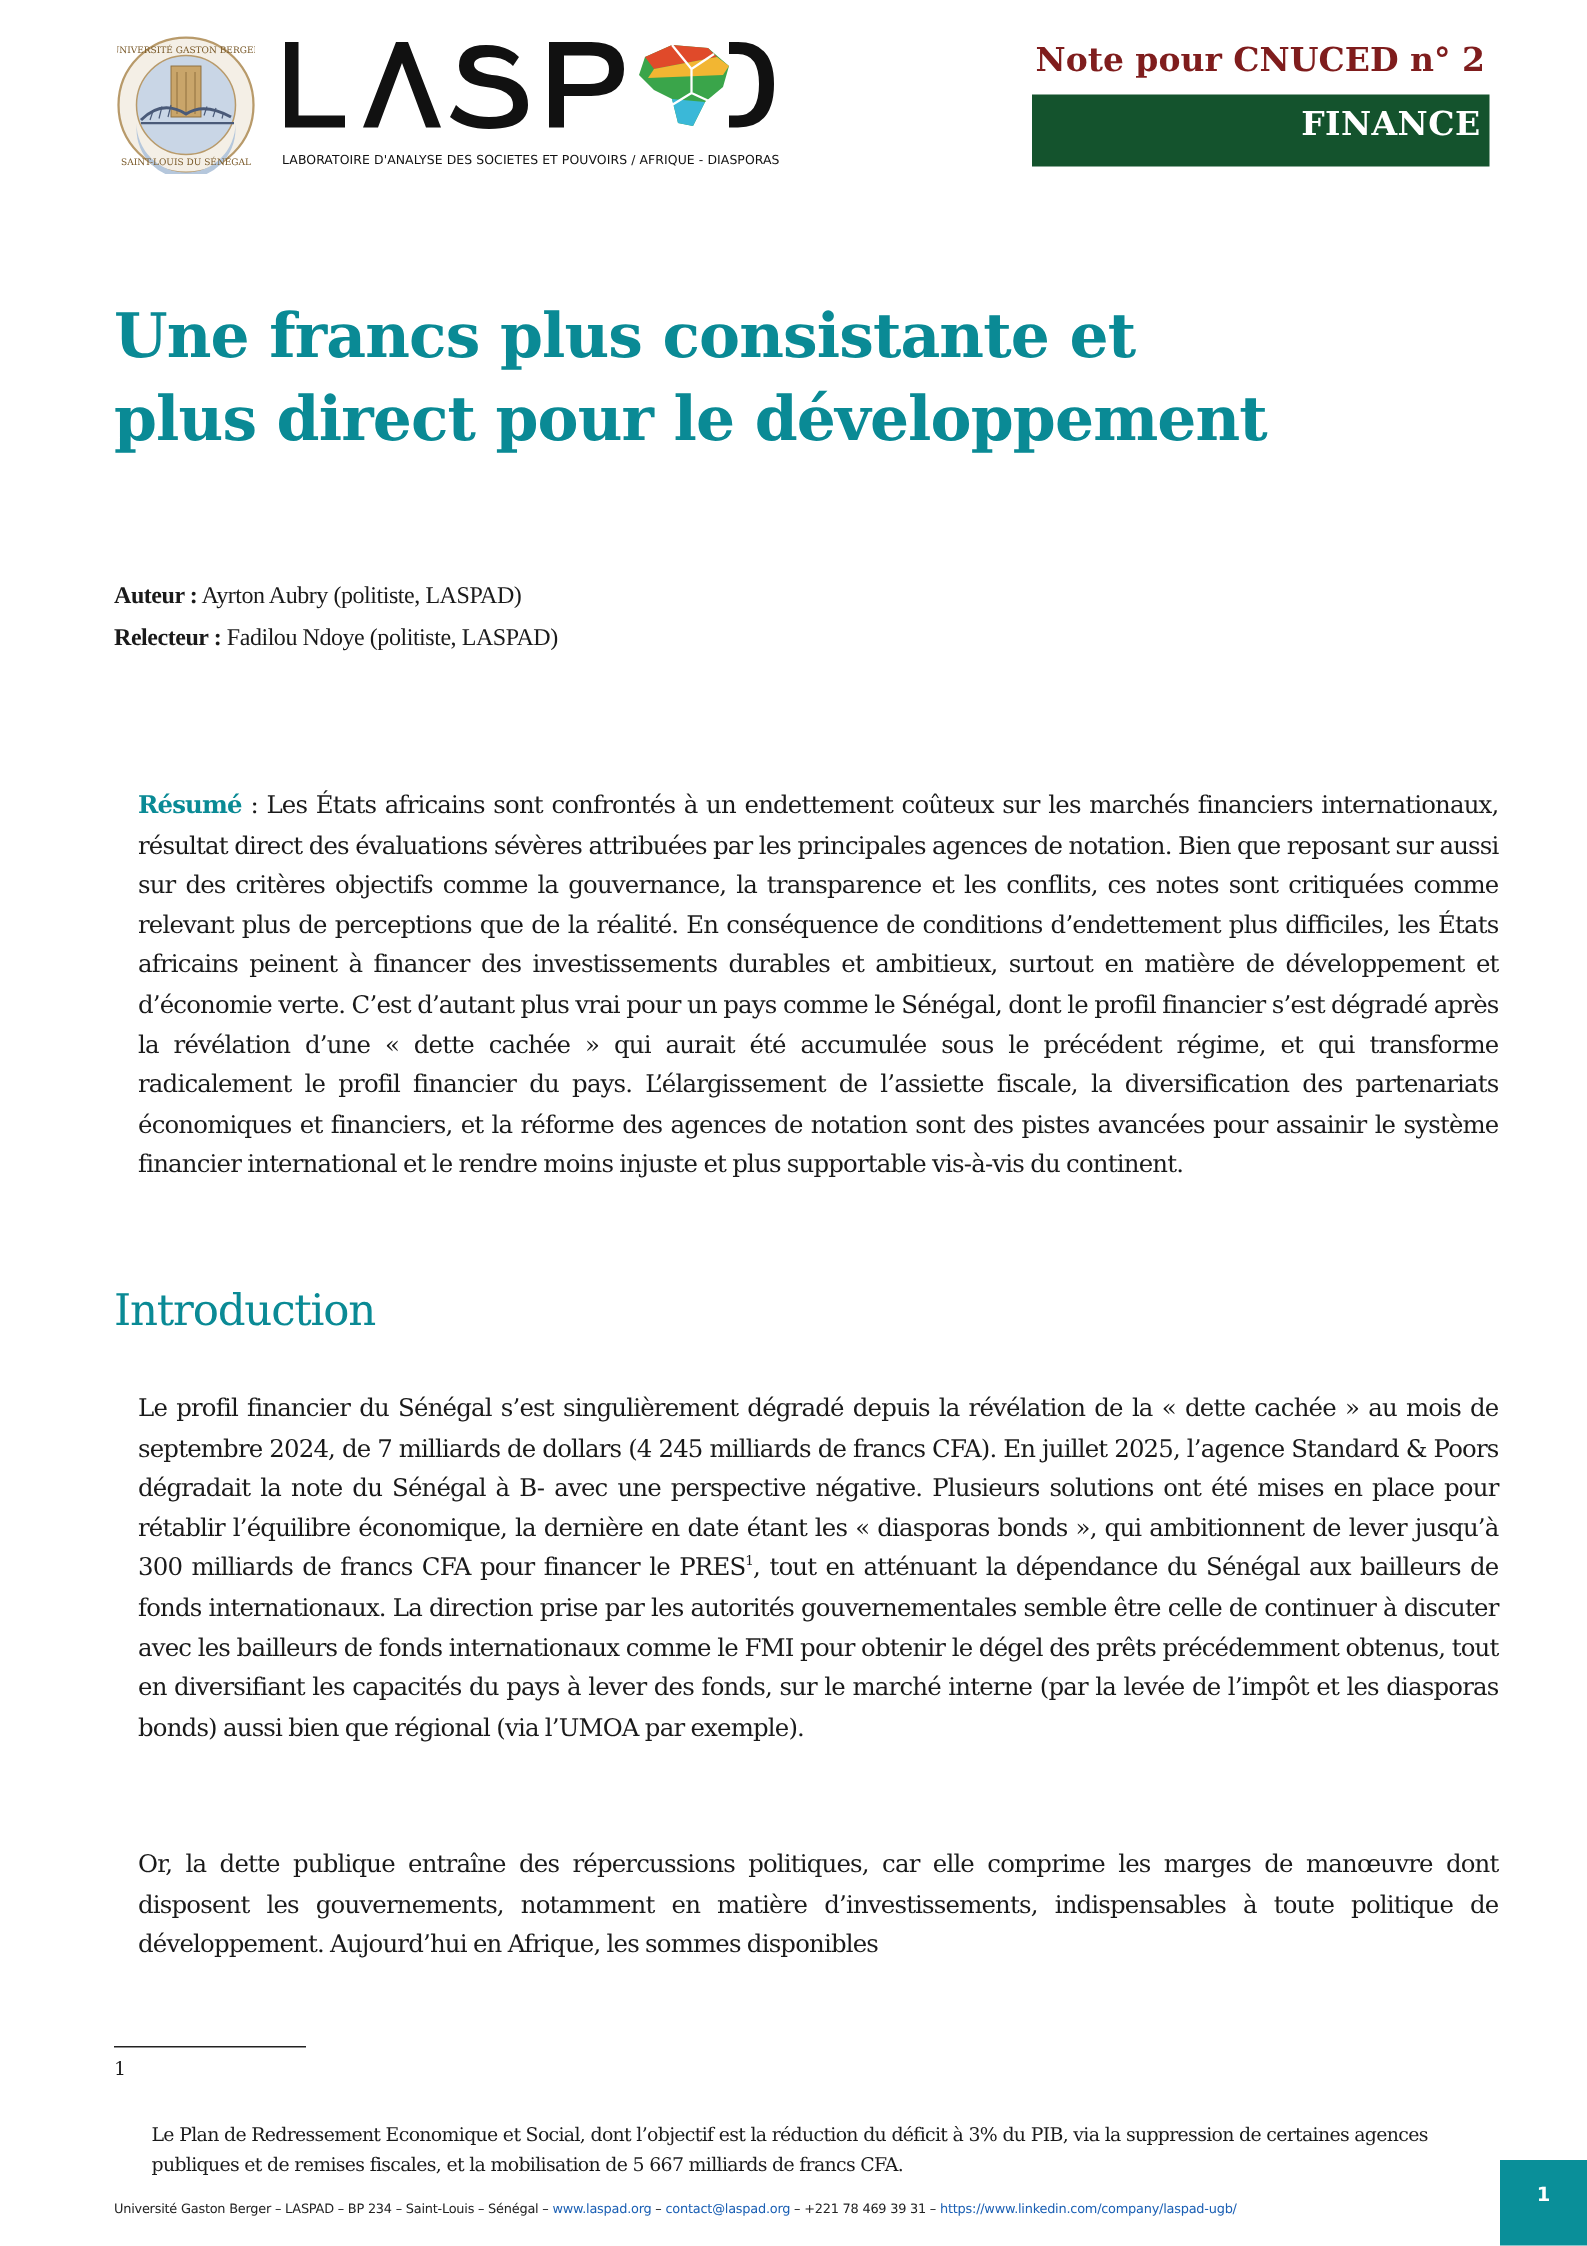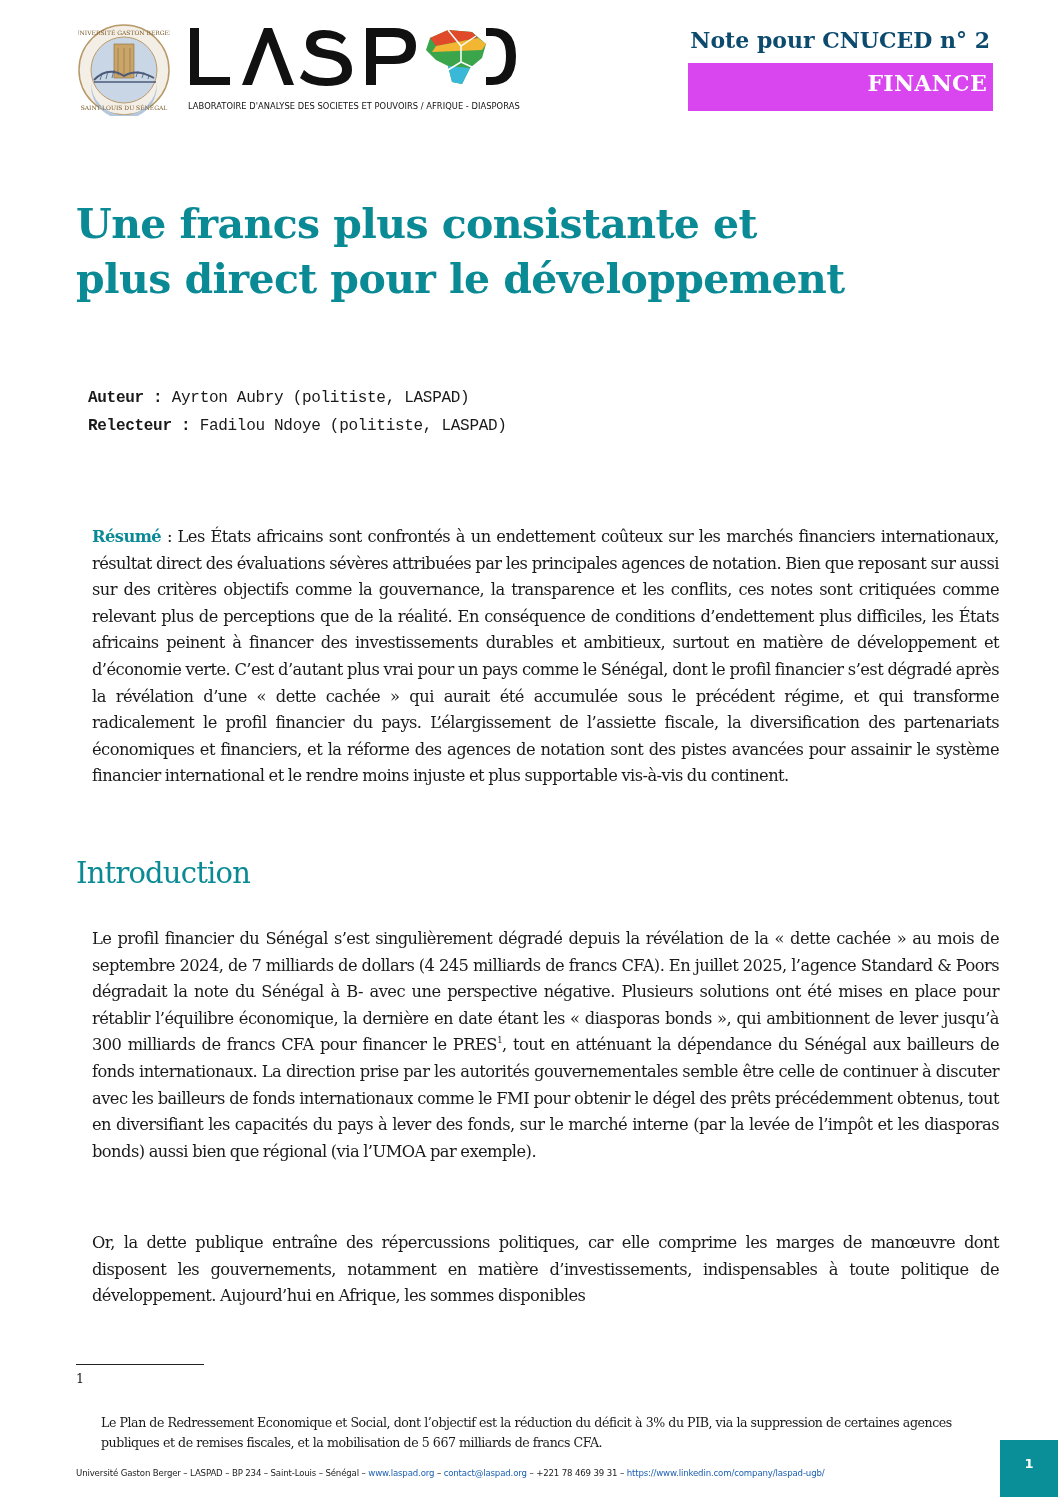--- a/index.html
+++ b/index.html
@@ -5,34 +5,34 @@
   html, body { margin: 0; padding: 0; background: #ffffff; }
   body { width: 1058px; height: 1497px; position: relative; overflow: hidden;
          font-family: "DejaVu Serif", serif; color: #1a1a1a; }
 
   
   .seal { position: absolute; left: 78px; top: 24px; width: 92px; height: 92px; }
   .laspad-logo { position: absolute; left: 186px; top: 26px; width: 332px; height: 60px; }
   .laspad-sub { position: absolute; left: 188px; top: 101px; font-family: "DejaVu Sans", sans-serif;
                 font-size: 8.3px; letter-spacing: 0.05px; color: #111; white-space: nowrap; }
   .note-title { position: absolute; right: 68px; top: 27px; font-family: "DejaVu Serif", serif;
-                font-weight: bold; font-size: 22px; color: #0c4a6e; white-space: nowrap; }
+                font-weight: bold; font-size: 22px; color: #7f1d1d; white-space: nowrap; }
   .finance-band { position: absolute; left: 688px; top: 63px; width: 305px; height: 48px;
-                  background: #d946ef; }
+                  background: #14532d; }
   .finance-label { position: absolute; right: 6px; top: 7px; font-family: "DejaVu Serif", serif;
                    font-weight: bold; font-size: 22px; color: #ffffff; letter-spacing: 0.3px; }
 
   
   .doc-title { position: absolute; left: 76px; top: 197px; width: 900px; margin: 0;
                font-family: "DejaVu Serif", serif; font-weight: bold; font-size: 41px;
                line-height: 55px; color: #0a8a95; letter-spacing: -0.6px; }
 
   
   .meta { position: absolute; left: 76px; top: 384px; font-size: 16px; line-height: 28px;
-          font-family: Liberation Mono, monospace; letter-spacing: -0.3px; margin-left: 12px; }
+          font-family: Liberation Serif, serif; letter-spacing: -0.3px; }
   .meta .k { font-weight: bold; }
 
   
   .para { position: absolute; left: 76px; width: 907px; margin: 16px; font-family: "DejaVu Serif", serif;
           font-size: 16.3px; line-height: 26.6px; text-align: justify; letter-spacing: -0.55px;
           word-spacing: -0.5px; }
   .resume-label { color: #0a8a95; font-weight: bold; }
   .section-title { position: absolute; left: 76px; top: 856px; margin: 0; font-family: "DejaVu Serif", serif;
                    font-weight: normal; font-size: 29px; color: #0a8a95; letter-spacing: -0.8px; }
   sup { font-size: 9px; line-height: 0; vertical-align: 7px; }

